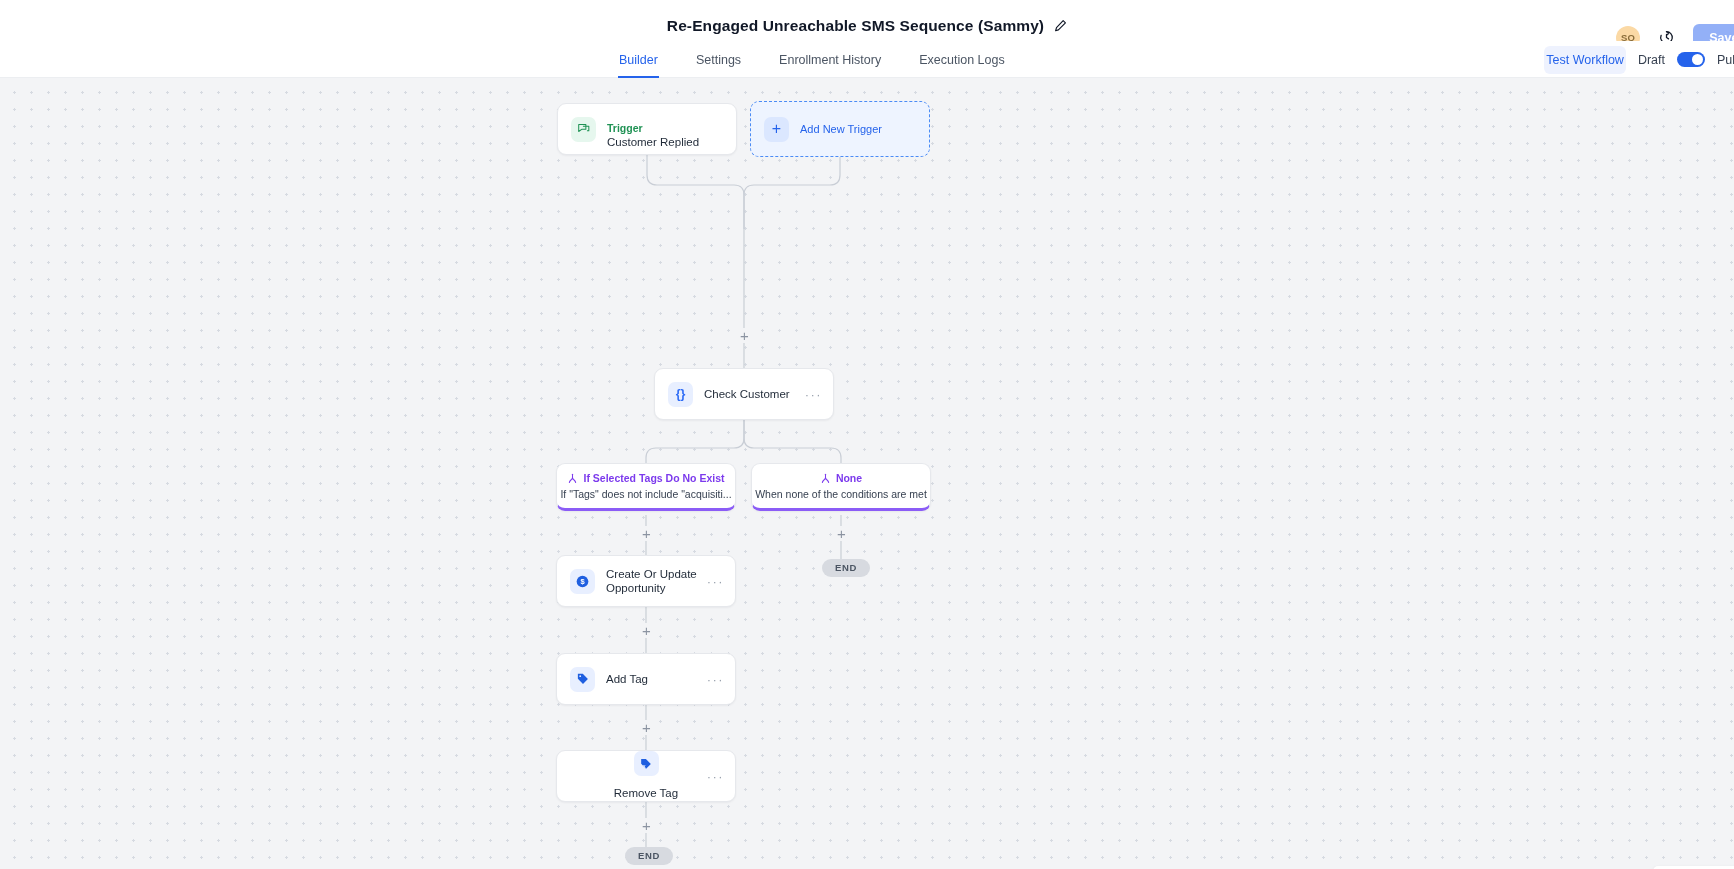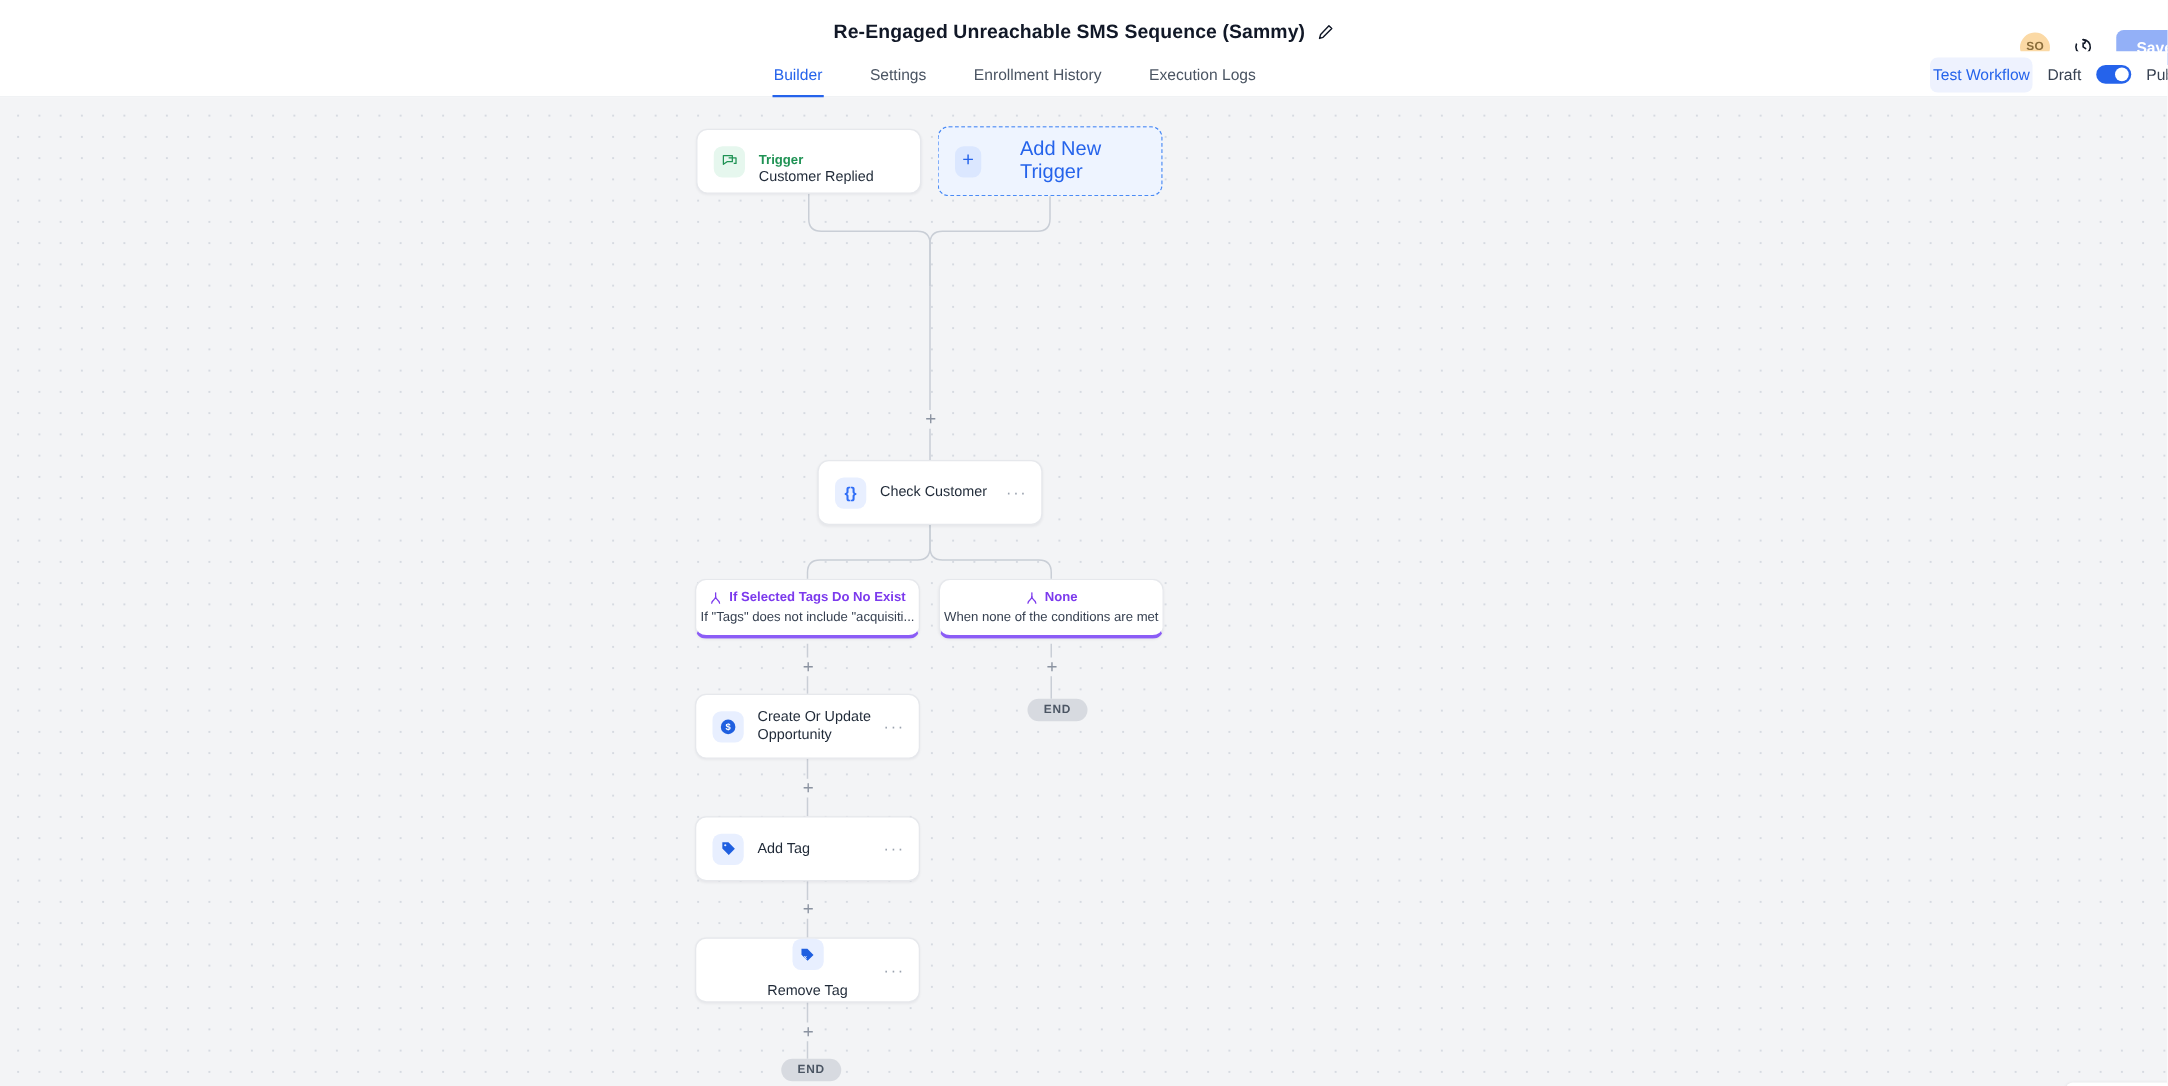--- a/index.html
+++ b/index.html
@@ -118,21 +118,21 @@
     left: 750px; top: 23px; width: 180px; height: 56px;
     background: #eef4ff; border: 1.4px dashed #4b8bf5; border-radius: 9px;
     display: flex; align-items: center; gap: 11px; padding: 0 13px;
     position: absolute;
   }
   #add-trigger .plusbox {
     width: 25px; height: 25px; border-radius: 7px; background: #dbe7ff;
     display: flex; align-items: center; justify-content: center;
     color: #2563eb; font-size: 16px; line-height: 1; font-weight: 400;
   }
-  .add-trigger-label { font-size: 16px; color: #2563eb; margin-left: 20px; }
+  .add-trigger-label { font-size: 11px; color: #2563eb; }
 
   #check-pipeline { left: 654px; top: 290px; width: 180px; height: 52px; padding: 0 13px; gap: 11px; }
   .brace { color: #2f6df6; font-size: 12.5px; font-weight: 700; }
 
   
   .branch {
     position: absolute; background: #ffffff;
     border: 1px solid #e6e8ec; border-bottom: 3.5px solid #8b5cf6;
     border-radius: 9px; box-shadow: 0 1px 2px rgba(16,24,40,.05);
     display: flex; flex-direction: column; align-items: center;

